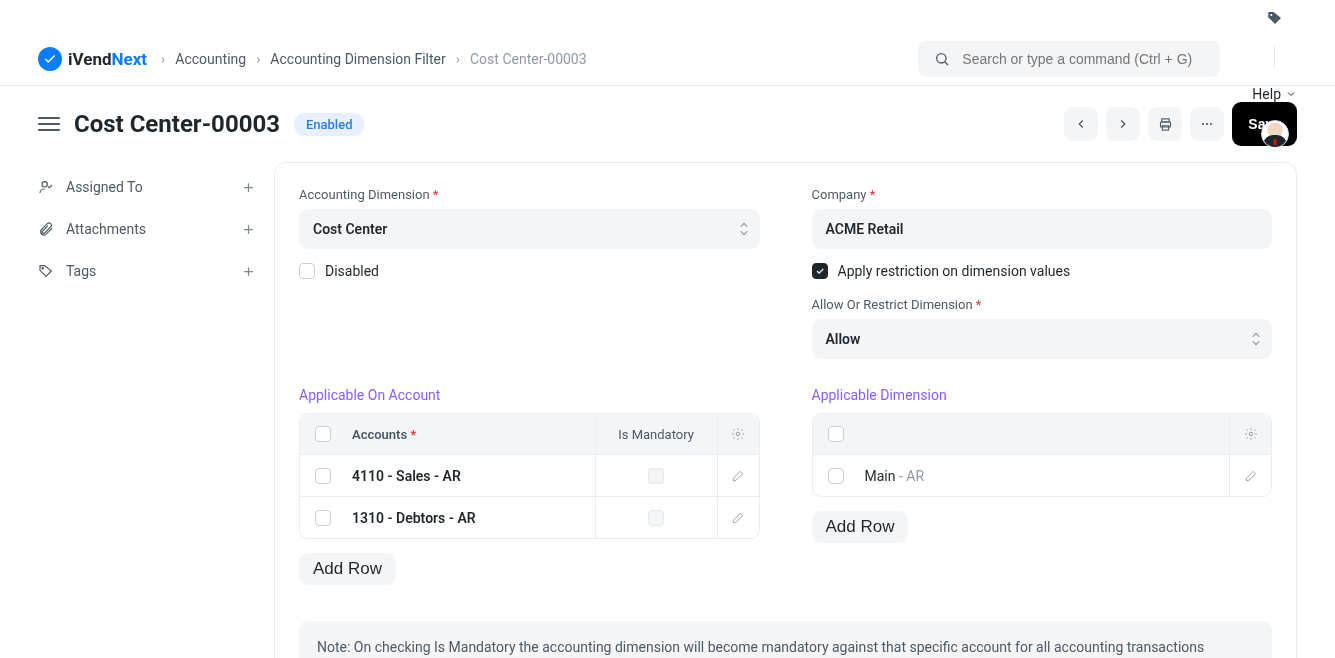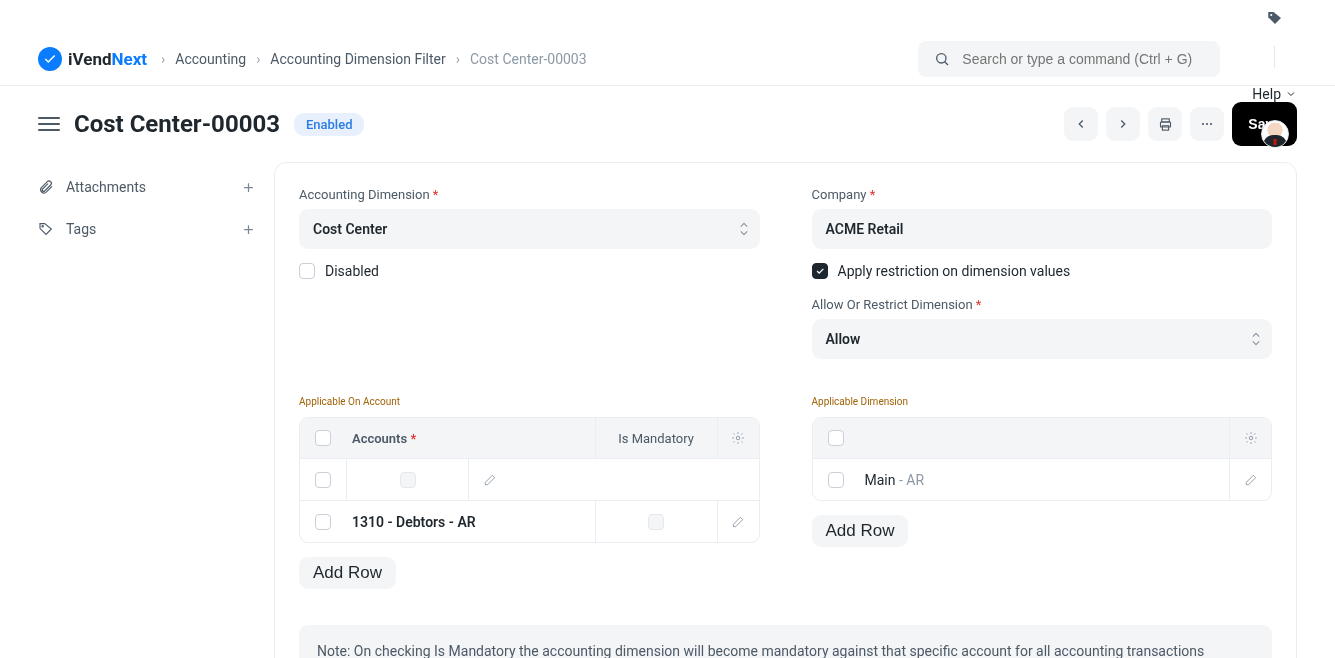--- a/index.html
+++ b/index.html
@@ -42,21 +42,21 @@
     .col { flex:1; }
     .field-label { font-size:13px; color:#4c5a67; margin-bottom:7px; display:block; }
     .req::after{content:" *"; color:#e03131;}
     .select-box { background:#f4f5f6; border-radius:9px; height:40px; display:flex; align-items:center; padding:0 14px; font-weight:600; position:relative; cursor:pointer; }
     .select-caret { position:absolute; right:12px; top:50%; transform:translateY(-50%); display:flex; flex-direction:column; gap:2px; color:#8d99a6; }
     .select-caret svg{width:8px;height:6px;}
     .chk-row { display:flex; align-items:center; gap:10px; margin-top:14px; cursor:pointer; }
     .chk { width:16px; height:16px; border:1.5px solid #c8cfd6; border-radius:4px; background:#fff; display:flex;align-items:center;justify-content:center; }
     .chk.checked { background:#1f272e; border-color:#1f272e; color:#fff; }
     .chk.disabled-cell{border-color:#e3e8ee;background:#f4f5f6;}
-    .section-title { font-size:10px; color:#a16207; margin:37px 0 10px; }
+    .section-title { font-size:14px; color:#8b5cf6; margin:28px 0 10px; }
     .tbl { border:1px solid #eaedf1; border-radius:9px; overflow:hidden; }
     .tbl-head, .tbl-row { display:flex; align-items:center; }
     .tbl-head { background:#f4f5f6; height:40px; color:#4c5a67; font-size:13px; }
     .tbl-row { height:42px; border-top:1px solid #eaedf1; }
     .cell-chk { width:46px; display:flex; justify-content:center; }
     .cell-main { flex:1; padding:0 6px; font-weight:600; }
     .cell-mand { width:122px; text-align:center; display:flex; justify-content:center; border-left:1px solid #eaedf1; height:100%; align-items:center;}
     .cell-gear { width:42px; display:flex; justify-content:center; border-left:1px solid #eaedf1; height:100%; align-items:center; color:#8d99a6; cursor:pointer;}
     .cell-main .dim{font-weight:400;color:#8d99a6;}
     .addrow-btn { margin-top:14px; background:#f4f5f6; border:none; border-radius:9px; height:32px; padding:0 14px; font-size:17px; color:#1f272e; cursor:pointer; }
@@ -152,20 +152,35 @@
     <button class="save-btn">Save</button>
   </div>
 </div>
 
 <div class="layout">
 
   <div class="sidebar">
     <div class="side-item">
       <span class="side-icon">
           <svg viewBox="0 0 24 24" width="16" height="16" fill="none" stroke="currentColor" stroke-width="1.7">
+            <circle cx="10" cy="8" r="4"></circle>
+            <path d="M3 21c0-4 4-6 7-6"></path>
+            <path d="M15 11l2 2 4-4"></path>
+          </svg>
+        </span>
+      <span>Assigned To</span>
+      <span class="plus">
+          <svg viewBox="0 0 24 24" width="15" height="15" fill="none" stroke="currentColor" stroke-width="2">
+            <path d="M12 5v14M5 12h14"></path>
+          </svg>
+        </span>
+    </div>
+    <div class="side-item">
+      <span class="side-icon">
+          <svg viewBox="0 0 24 24" width="16" height="16" fill="none" stroke="currentColor" stroke-width="1.7">
             <path d="M21 11l-9 9a5 5 0 01-7-7l9-9a3.5 3.5 0 015 5l-9 9a2 2 0 01-3-3l8-8"></path>
           </svg>
         </span>
       <span>Attachments</span>
       <span class="plus">
           <svg viewBox="0 0 24 24" width="15" height="15" fill="none" stroke="currentColor" stroke-width="2">
             <path d="M12 5v14M5 12h14"></path>
           </svg>
         </span>
     </div>
@@ -247,20 +262,21 @@
                 <svg viewBox="0 0 24 24" width="14" height="14" fill="none" stroke="currentColor" stroke-width="1.6">
                   <circle cx="12" cy="12" r="3"></circle>
                   <path d="M12 2v3M12 19v3M4.2 4.2l2.1 2.1M17.7 17.7l2.1 2.1M2 12h3M19 12h3M4.2 19.8l2.1-2.1M17.7 6.3l2.1-2.1"></path>
                 </svg>
               </div>
           </div>
           <div class="tbl-row">
             <div class="cell-chk">
                 <span class="chk"></span>
               </div>
+            <div class="cell-main">4110 - Sales - AR</div>
             <div class="cell-mand">
                 <span class="chk disabled-cell"></span>
               </div>
             <div class="cell-gear">
                 <svg viewBox="0 0 24 24" width="14" height="14" fill="none" stroke="currentColor" stroke-width="1.6">
                   <path d="M4 20h4L20 8l-4-4L4 16v4z"></path>
                 </svg>
               </div>
           </div>
           <div class="tbl-row">

